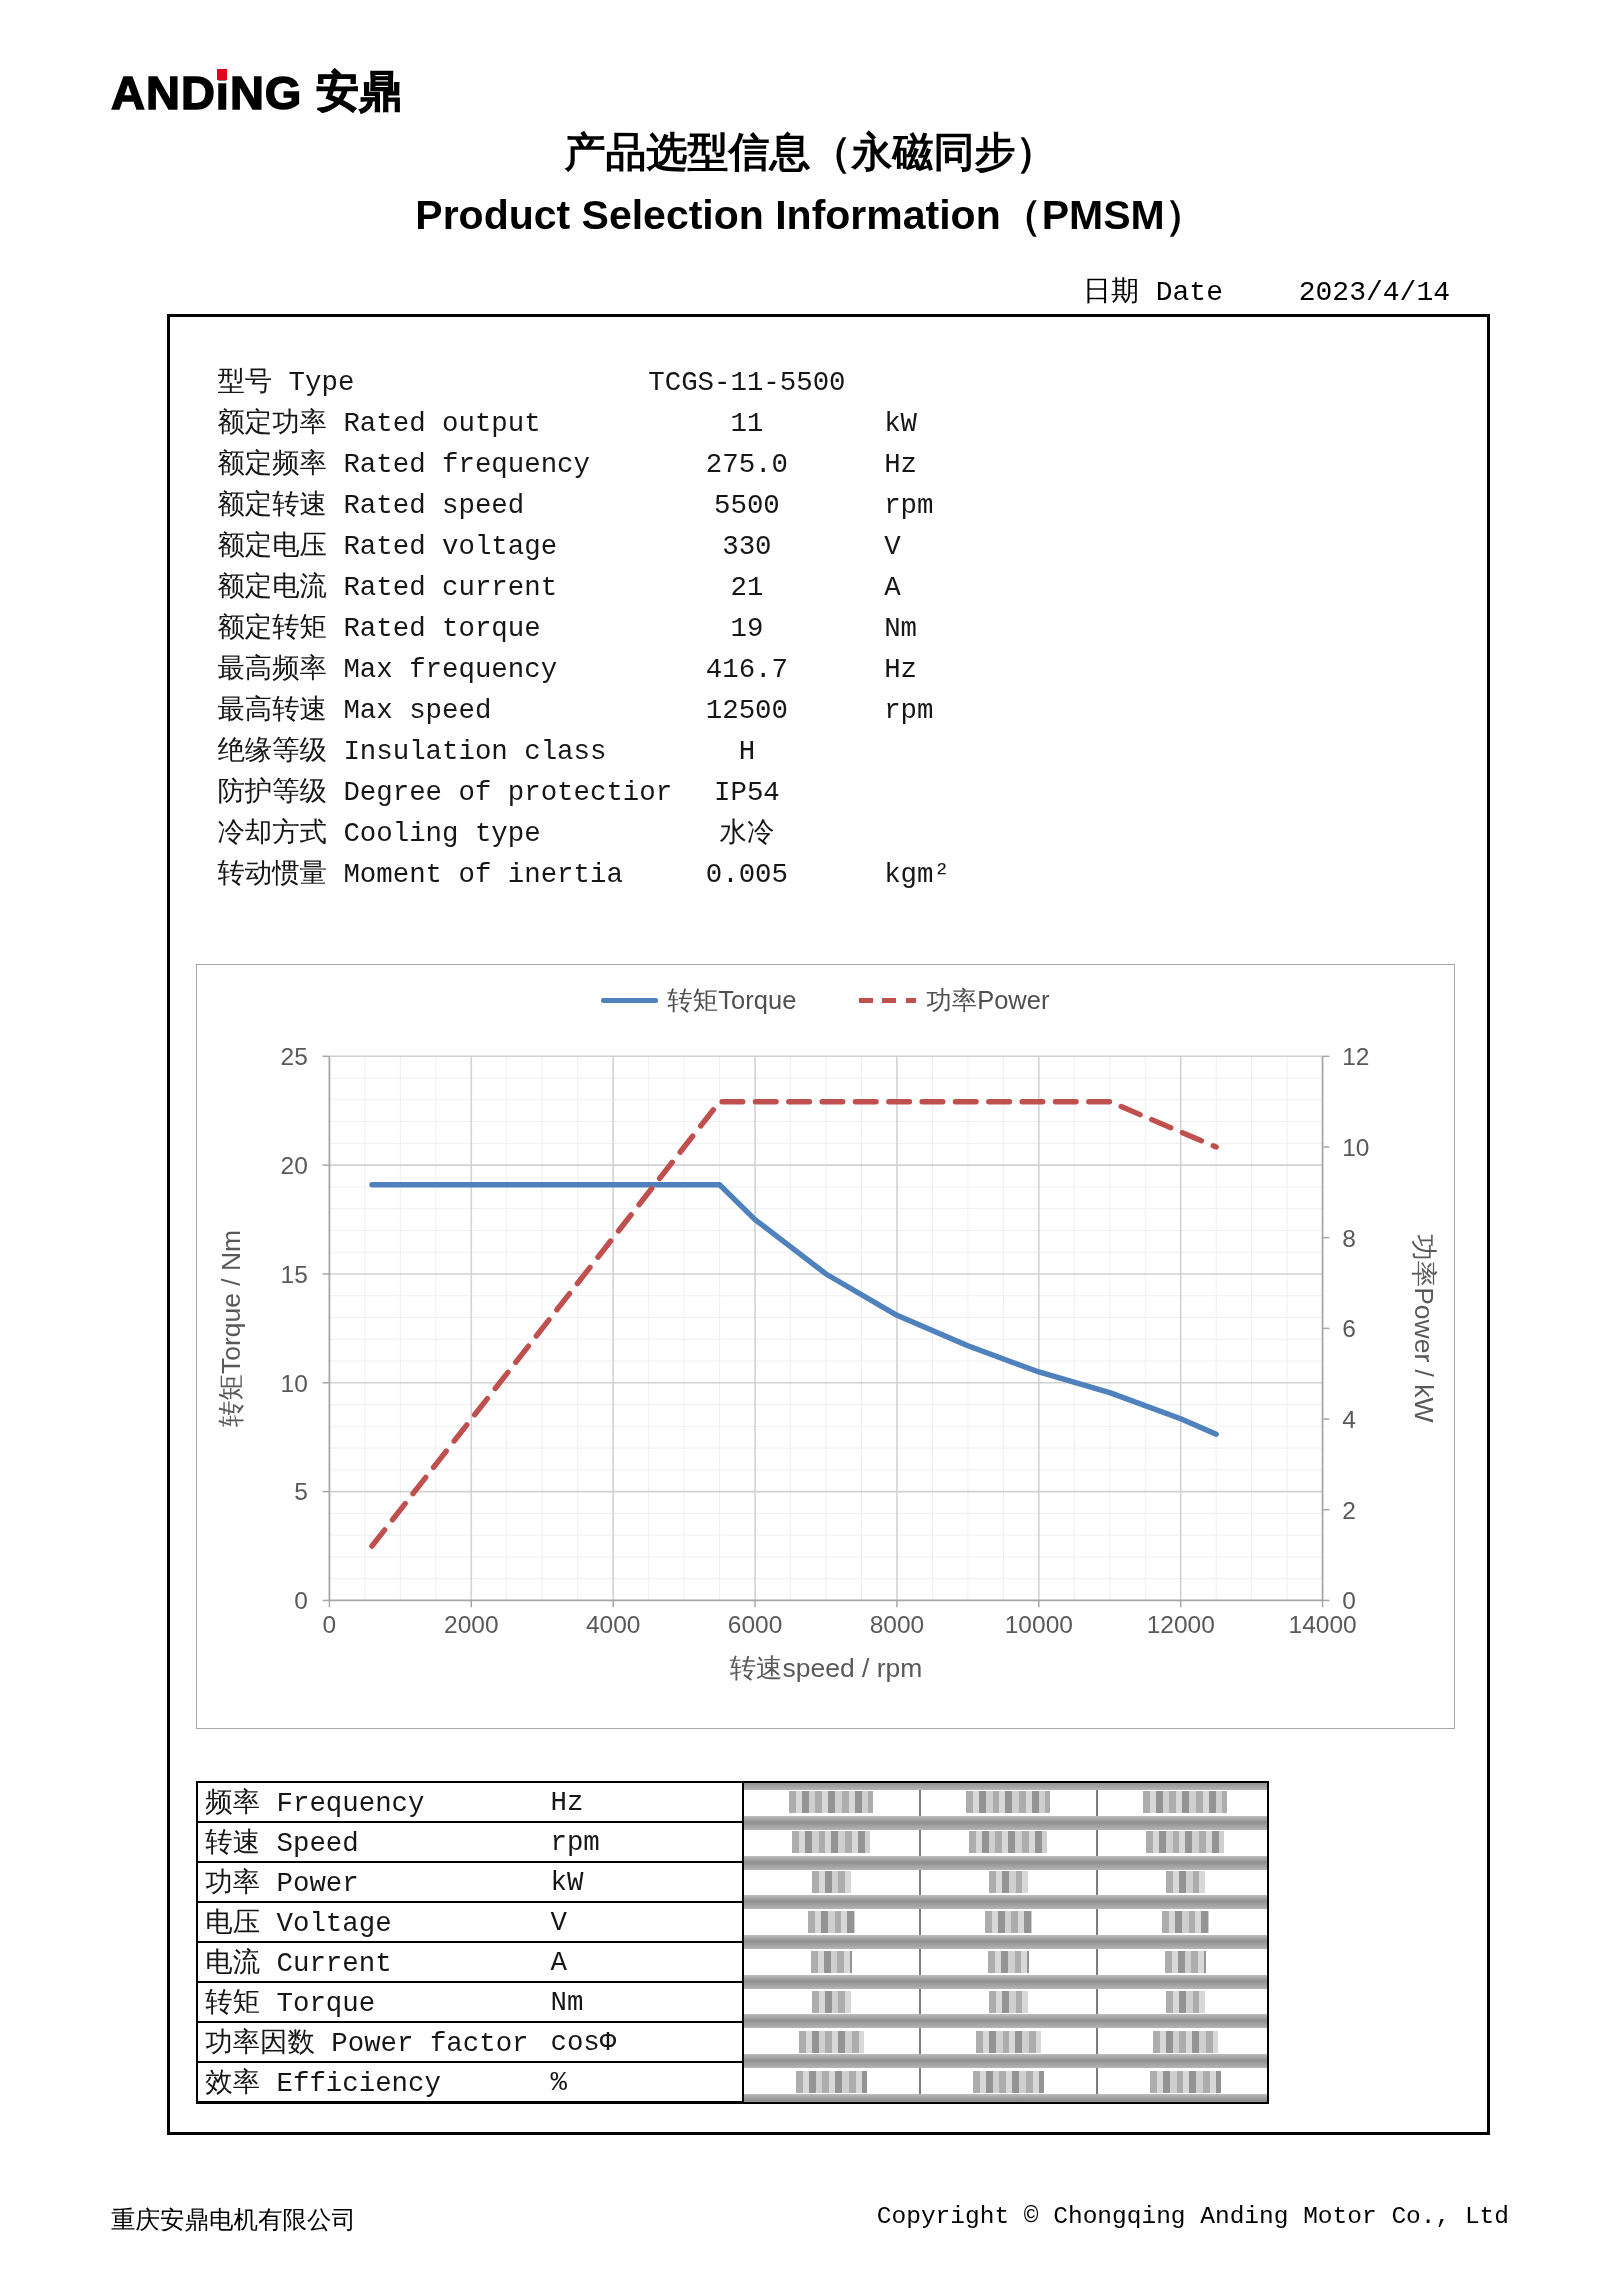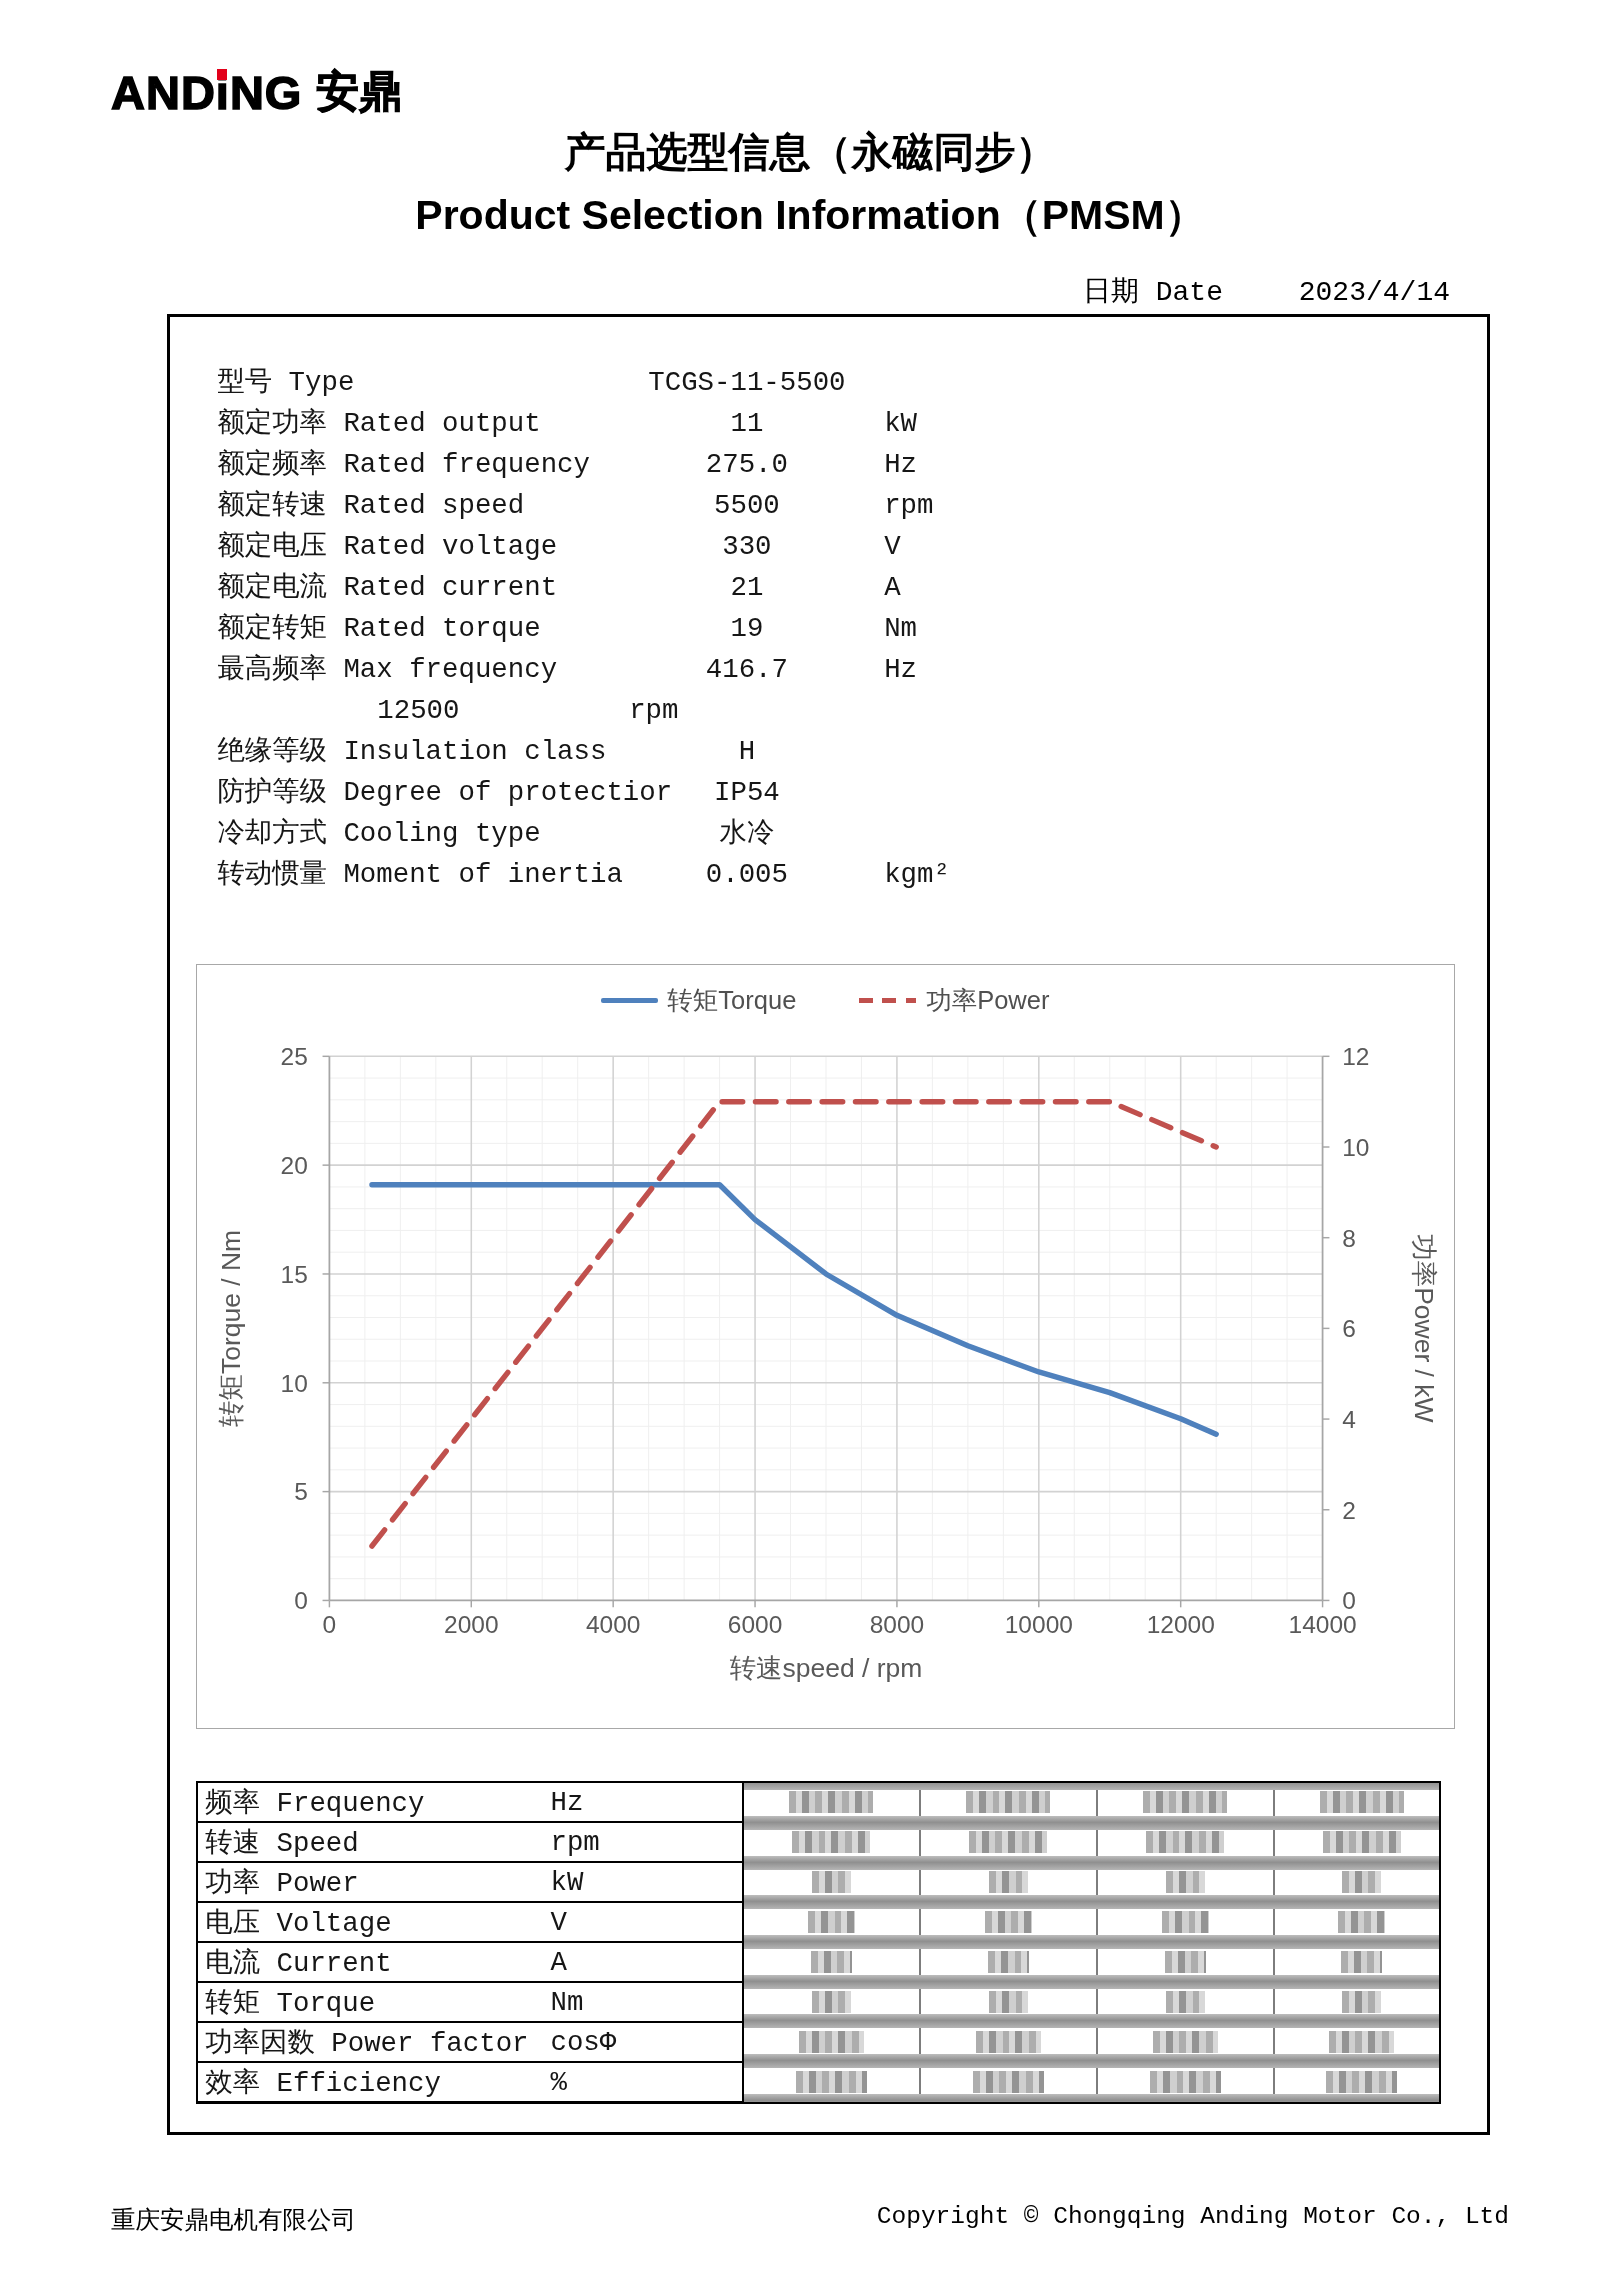--- a/index.html
+++ b/index.html
@@ -39,21 +39,21 @@
             border:1.5px solid #a8a8a8;box-sizing:border-box;background:#fff;}
   .legend{position:absolute;left:0;top:17.6px;width:100%;display:flex;justify-content:center;
           align-items:center;gap:63px;font-size:25.5px;color:#505050;}
   .legend-item{display:flex;align-items:center;gap:9.8px;}
   .sw{width:57px;height:4.9px;}
   .sw.solid{background:#4f81bd;border-radius:2px;}
   .sw.dashed{background:repeating-linear-gradient(90deg,#c0504d 0 13.7px,transparent 13.7px 23.5px);}
   #chart-svg{position:absolute;left:0;top:57px;width:1257px;height:701px;}
 
   
-  .btable{position:absolute;left:25.5px;top:1464px;width:1245px;height:323px;
+  .btable{position:absolute;left:25.5px;top:1464px;width:1073px;height:323px;
           border:2.9px solid #000;box-sizing:border-box;overflow:hidden;position:absolute;
           font-family:"Liberation Mono","DejaVu Sans Mono",monospace;font-size:27.4px;color:#161616;}
   .btr{display:grid;grid-template-columns:353px 193px 177px 177px 177px 174px;height:40px;}
   .bcell{display:flex;align-items:center;box-sizing:border-box;border-bottom:2.9px solid #000;}
   .btr:last-child .bcell{border-bottom:none;}
   .blabel{padding-left:7.8px;white-space:nowrap;}
   .bunit{border-right:2.9px solid #000;}
   .bdcell{justify-content:center;border-right:2px solid #7d7d7d;}
   .bdcell.last{border-right:none;}
   .chip{height:21.6px;background:repeating-linear-gradient(90deg,#adadad 0 6.9px,#d8d8d8 6.9px 12.7px,#949494 12.7px 19.6px,#cfcfcf 19.6px 26.5px);}
@@ -121,20 +121,21 @@
           <span class="slabel">额定转矩 Rated torque</span>
           <span class="sval">19</span>
           <span class="sunit">Nm</span>
         </div>
         <div class="srow">
           <span class="slabel">最高频率 Max frequency</span>
           <span class="sval">416.7</span>
           <span class="sunit">Hz</span>
         </div>
         <div class="srow">
+          <span class="slabel">最高转速 Max speed</span>
           <span class="sval">12500</span>
           <span class="sunit">rpm</span>
         </div>
         <div class="srow">
           <span class="slabel">绝缘等级 Insulation class</span>
           <span class="sval">H</span>
           <span class="sunit"></span>
         </div>
         <div class="srow">
           <span class="slabel">防护等级 Degree of protectior</span>

